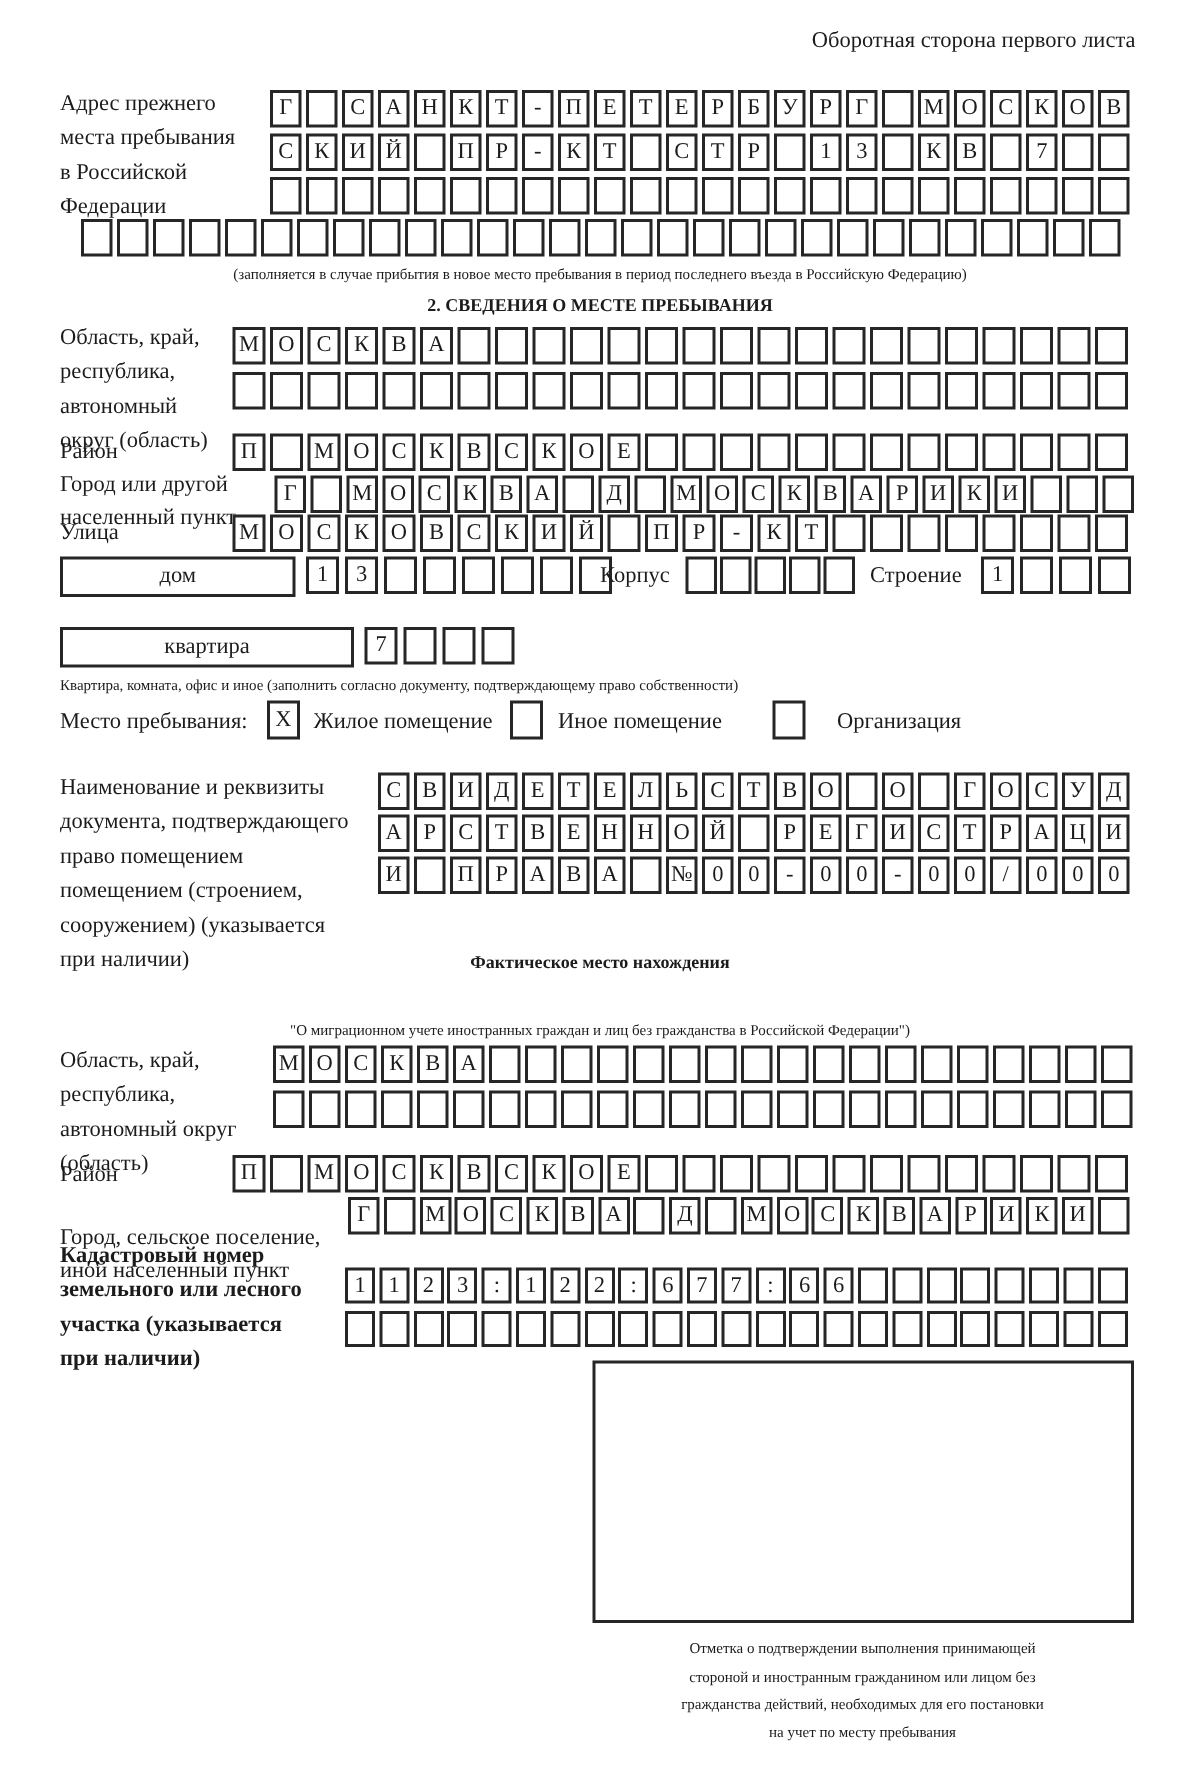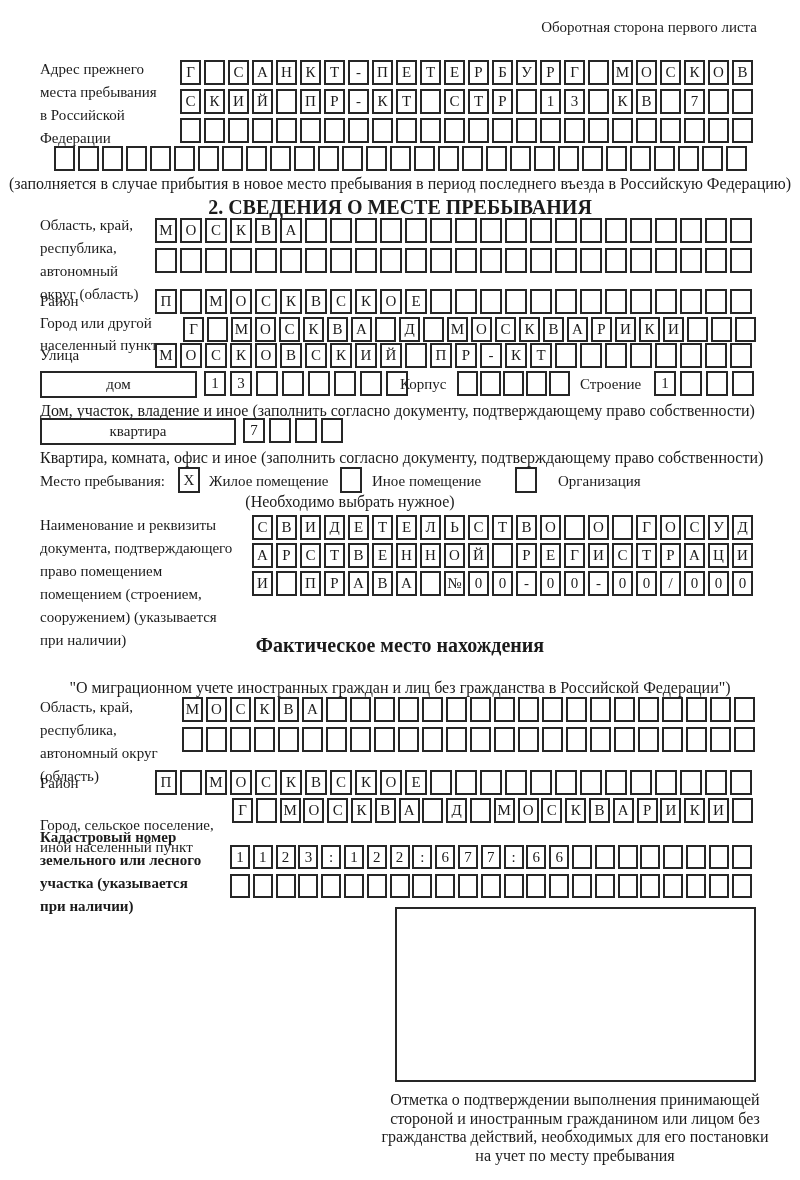--- a/index.html
+++ b/index.html
@@ -1,23 +1,23 @@
 <!DOCTYPE html>
 <html><head>
 <meta charset="utf-8">
 <style>
   html,body{margin:0;padding:0;background:#fff;}
   #page{position:relative;width:800px;height:1180px;background:#fff;
         font-family:"Liberation Serif","DejaVu Serif",serif;color:#1b1b1b;overflow:hidden;}
   .abs{position:absolute;}
   .lbl{font-size:15px;line-height:23px;white-space:nowrap;}
   .lbl2{font-size:15px;line-height:22px;white-space:nowrap;}
-  .cap{font-size:16px;line-height:18px;}
+  .cap{font-size:10px;line-height:18px;}
   .center{text-align:center;}
-  .h1{font-size:20px;font-weight:bold;}
+  .h1{font-size:12px;font-weight:bold;}
   .grid{display:flex;}
   .grid .cell{box-sizing:border-box;flex:0 0 auto;width:21px;height:25px;border:2px solid #262626;
         background:#fff;text-align:center;font-size:15px;line-height:21px;overflow:hidden;}
   .g24{gap:3px;}
   .g25{gap:3px;} .g25 .cell{width:22px;}
   .g26{gap:4px;} .g26 .cell{width:22px;}
   .gk{gap:2px;}  .gk .cell{width:21px;}
   .g238{gap:2.8px;} .g238 .cell{width:21px;}
   .g228{gap:2.8px;} .g228 .cell{width:20px;height:24px;line-height:20px;}
   .wbox{box-sizing:border-box;border:2px solid #262626;height:27px;display:flex;
@@ -318,39 +318,37 @@
       <span class="cell"></span>
       <span class="cell"></span>
     </div>
   <div class="abs lbl" style="left:580px;top:373px;">Строение</div>
   <div class="abs grid g26" style="left:654px;top:371px;">
       <span class="cell">1</span>
       <span class="cell"></span>
       <span class="cell"></span>
       <span class="cell"></span>
     </div>
-  <div class="abs cap" style="left:40px;top:402px;">Дом, участок, владение и иное (заполнить согласно документу, подтверждающему право собственности)</div>
 
   <div class="abs wbox" style="left:40px;top:418px;width:196px;">квартира</div>
   <div class="abs grid g26" style="left:243px;top:418px;">
       <span class="cell">7</span>
       <span class="cell"></span>
       <span class="cell"></span>
       <span class="cell"></span>
     </div>
   <div class="abs cap" style="left:40px;top:449px;">Квартира, комната, офис и иное (заполнить согласно документу, подтверждающему право собственности)</div>
 
   <div class="abs lbl" style="left:40px;top:470px;">Место пребывания:</div>
   <div class="abs chk" style="left:178px;top:467px;">X</div>
   <div class="abs lbl" style="left:209px;top:470px;">Жилое помещение</div>
   <div class="abs chk" style="left:340px;top:467px;"></div>
   <div class="abs lbl" style="left:372px;top:470px;">Иное помещение</div>
   <div class="abs chk" style="left:515px;top:467px;"></div>
   <div class="abs lbl" style="left:558px;top:470px;">Организация</div>
-  <div class="abs cap center" style="left:0;top:493px;width:700px;">(Необходимо выбрать нужное)</div>
 
   <div class="abs lbl lines" style="left:40px;top:514px;">
       <div>Наименование и реквизиты</div>
       <div>документа, подтверждающего</div>
       <div>право помещением</div>
       <div>помещением (строением,</div>
       <div>сооружением) (указывается</div>
       <div>при наличии)</div>
     </div>
   <div class="abs grid g24" style="left:252px;top:515px;">

